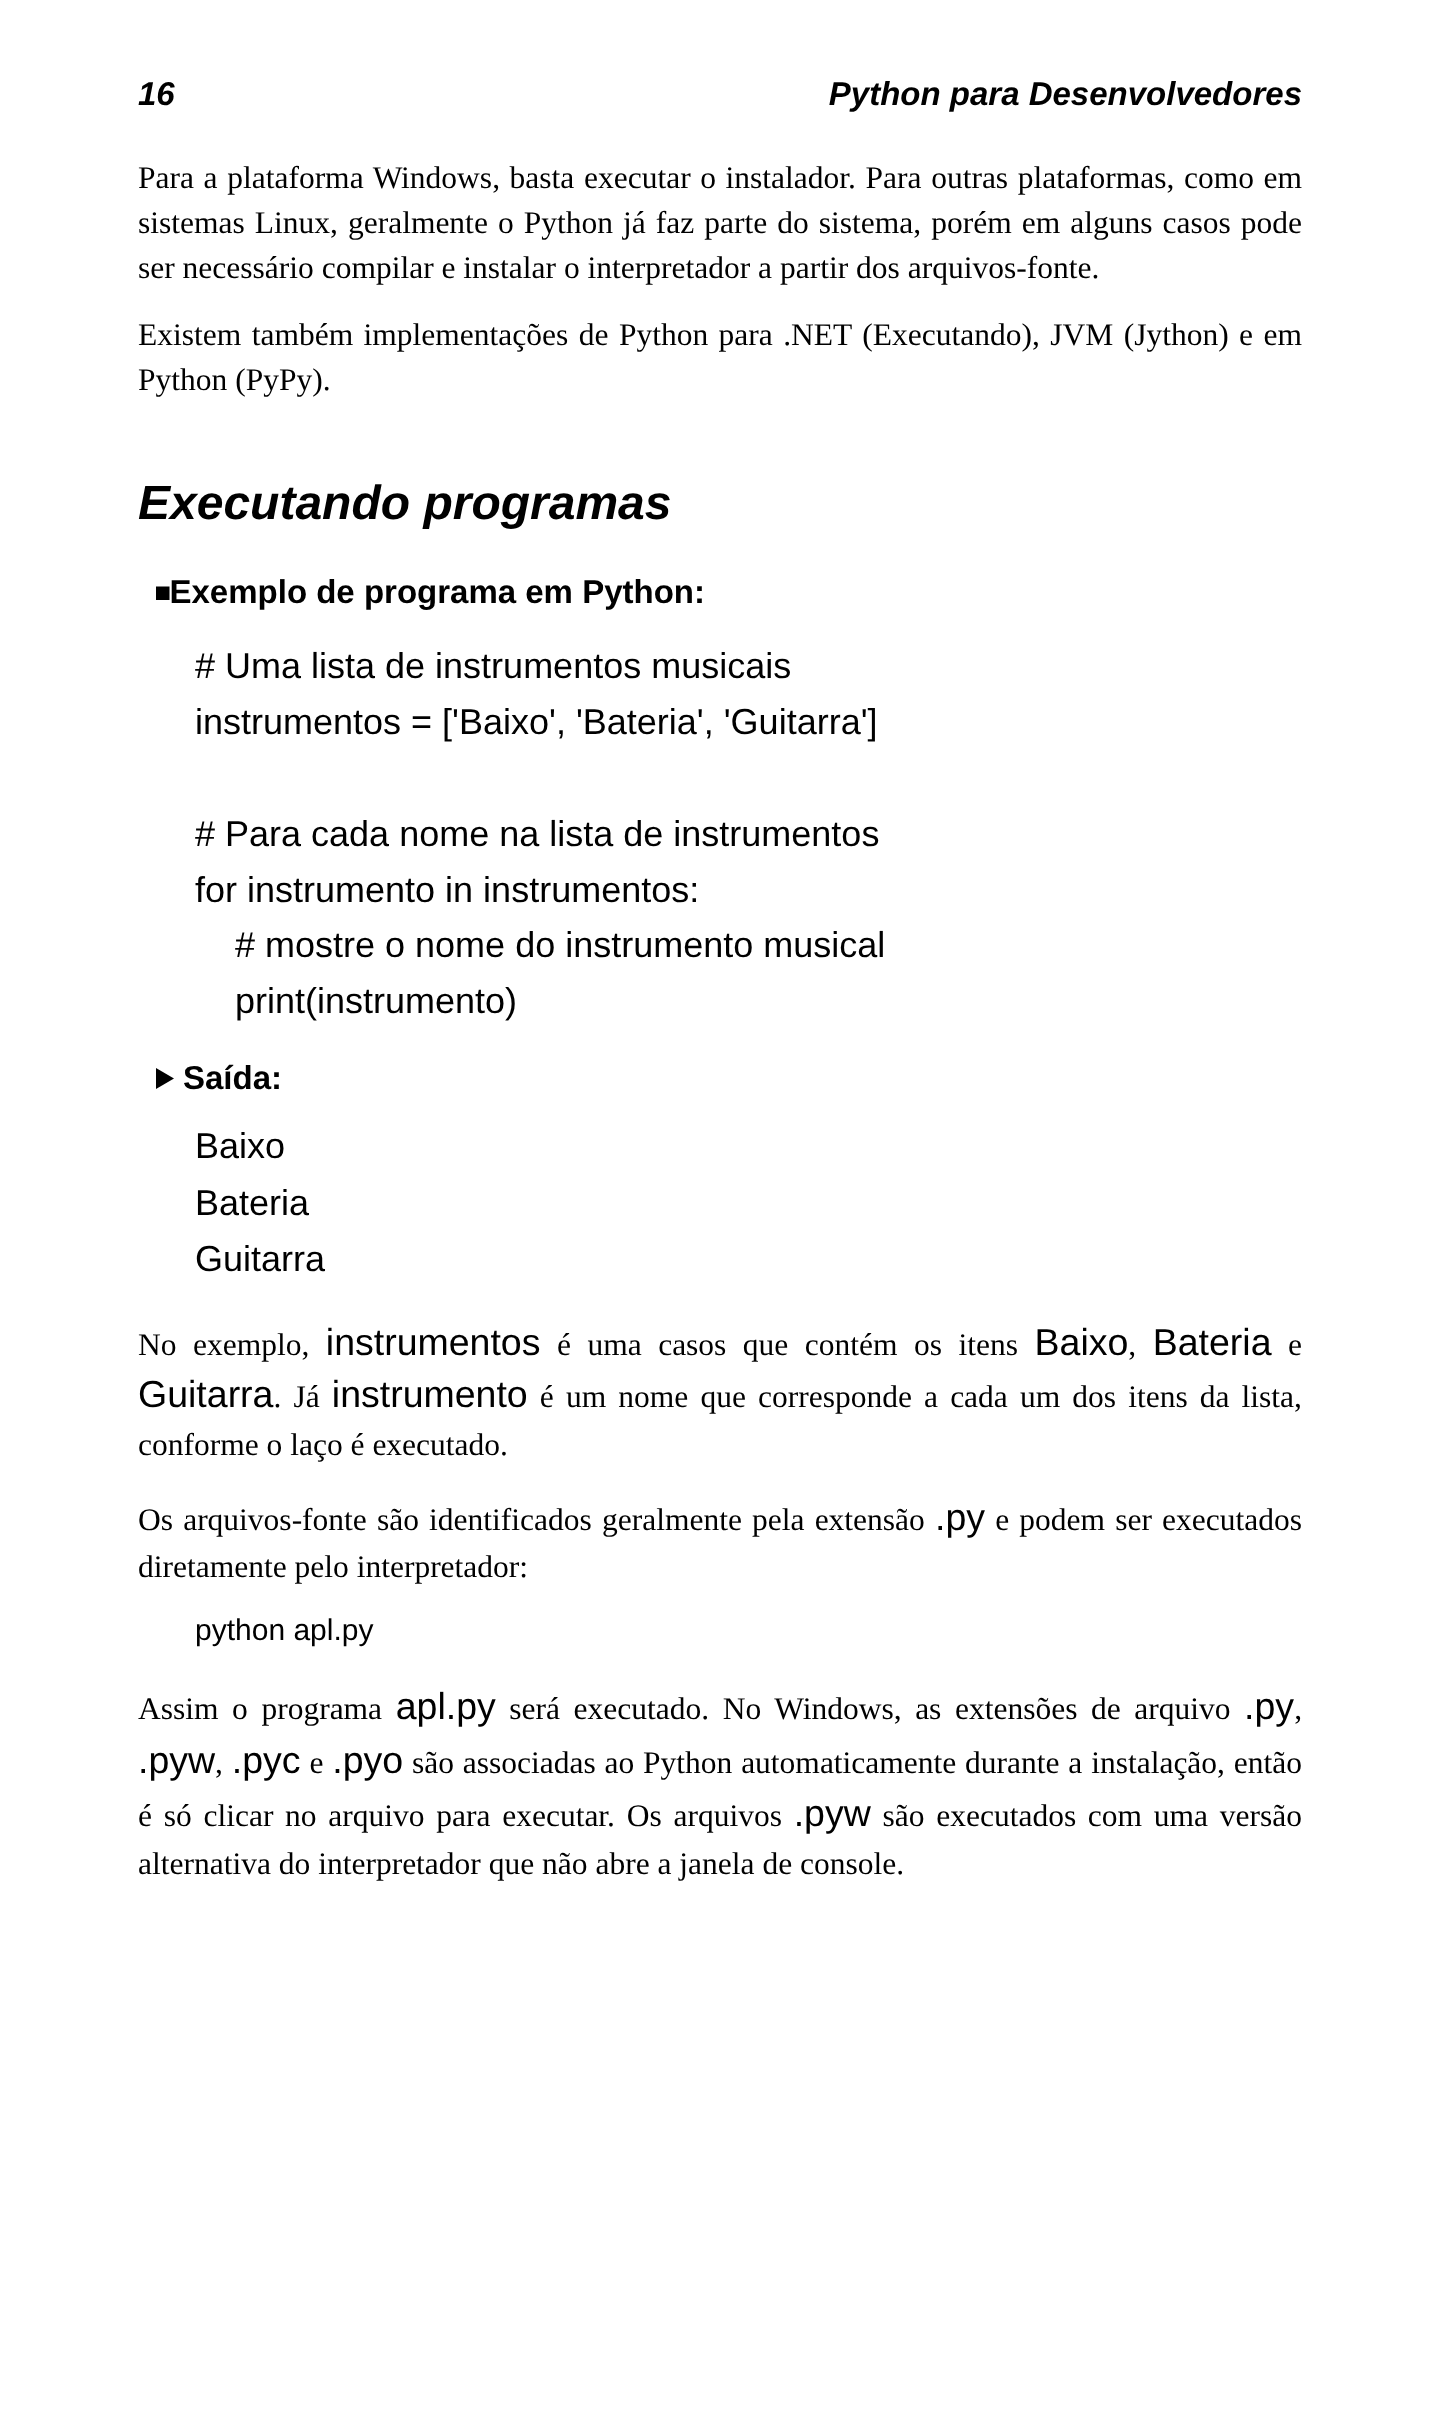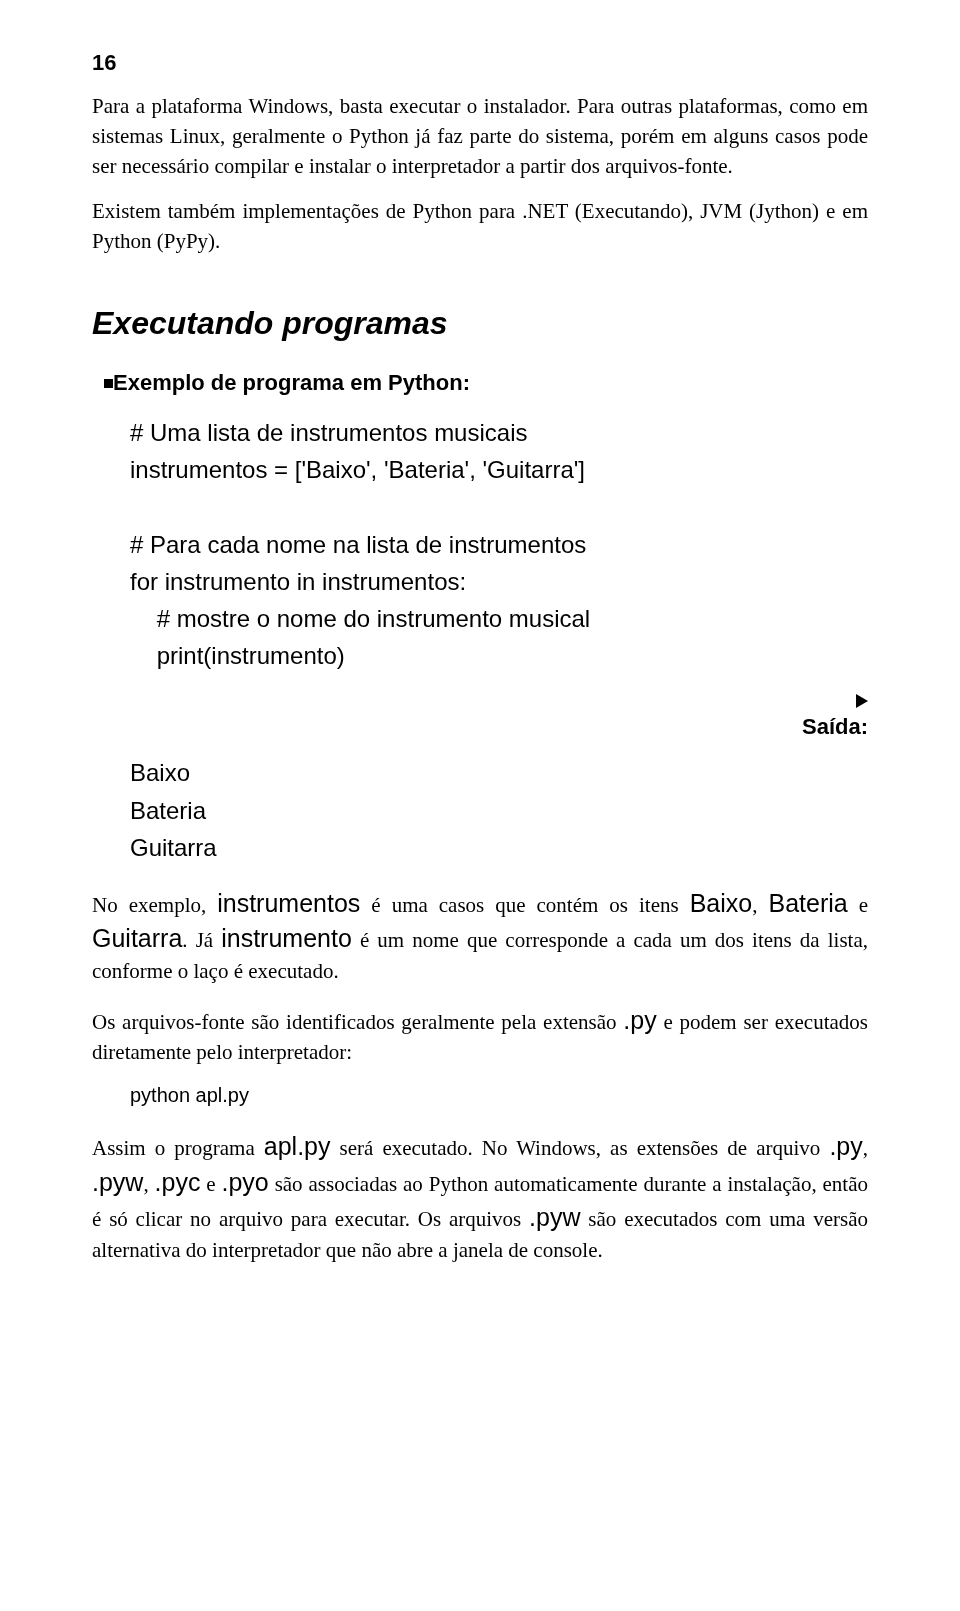--- a/index.html
+++ b/index.html
@@ -10,21 +10,22 @@
     width: 960px;
     margin: 0 auto;
     padding: 50px 92px 60px 92px;
   }
   .page-header {
     display: flex;
     justify-content: space-between;
     align-items: baseline;
     font-family: Arial, Helvetica, sans-serif;
     font-weight: 700;
-    margin-bottom: 16px;
+    margin-bottom: 28px;
+    font-style: italic;
   }
   .page-number { font-size: 22px; }
   .book-title { font-size: 22px; }
   .body-para {
     font-size: 21px;
     line-height: 1.42;
     margin-bottom: 16px;
     text-align: justify;
   }
   .body-para.no-margin { margin-bottom: 16px; }
@@ -59,25 +60,24 @@
   .code-block {
     font-family: Liberation Sans, sans-serif;
     font-size: 24px;
     line-height: 1.55;
     white-space: pre;
     padding-left: 38px;
     margin-bottom: 20px;
   }
   .saida-row {
     display: flex;
-    align-items: flex-end;
+    align-items: center;
     gap: 6px;
     margin: 10px 0 14px 0;
     padding-left: 12px;
-    flex-direction: column;
   }
   .triangle {
     width: 0; height: 0;
     border-top: 7px solid transparent;
     border-bottom: 7px solid transparent;
     border-left: 12px solid #000;
     position: relative;
     top: 0;
   }
   .saida-label {
@@ -91,20 +91,21 @@
     font-size: 20px;
     padding-left: 38px;
     margin: 14px 0 22px 0;
   }
 </style>
 </head>
 <body>
 
 <div class="page-header">
   <span class="page-number">16</span>
+  <span class="book-title">Python para Desenvolvedores</span>
 </div>
 
 <p class="body-para">Para a plataforma Windows, basta executar o instalador. Para outras plataformas, como em sistemas Linux, geralmente o Python já faz parte do sistema, porém em alguns casos pode ser necessário compilar e instalar o interpretador a partir dos arquivos-fonte.</p>
 <p class="body-para">Existem também implementações de Python para .NET (Executando), JVM (Jython) e em Python (PyPy).</p>
 
 <h2 class="section-heading">Executando programas</h2>
 
 <div class="bullet-row">
   <span class="bullet-square"></span>
   <span class="bullet-label">Exemplo de programa em Python:</span>

